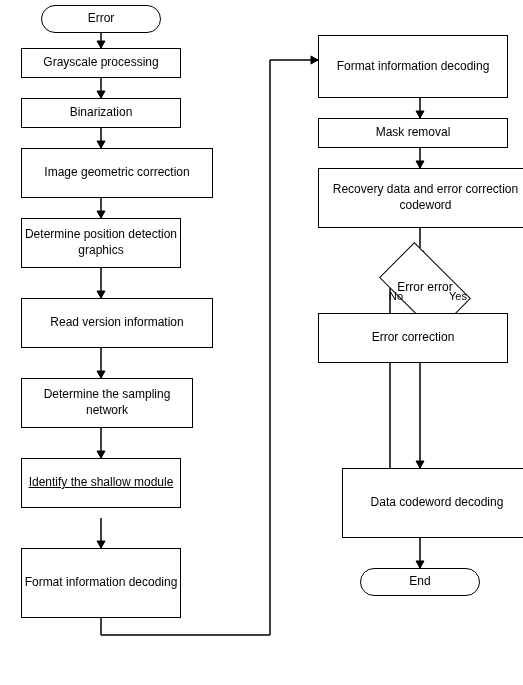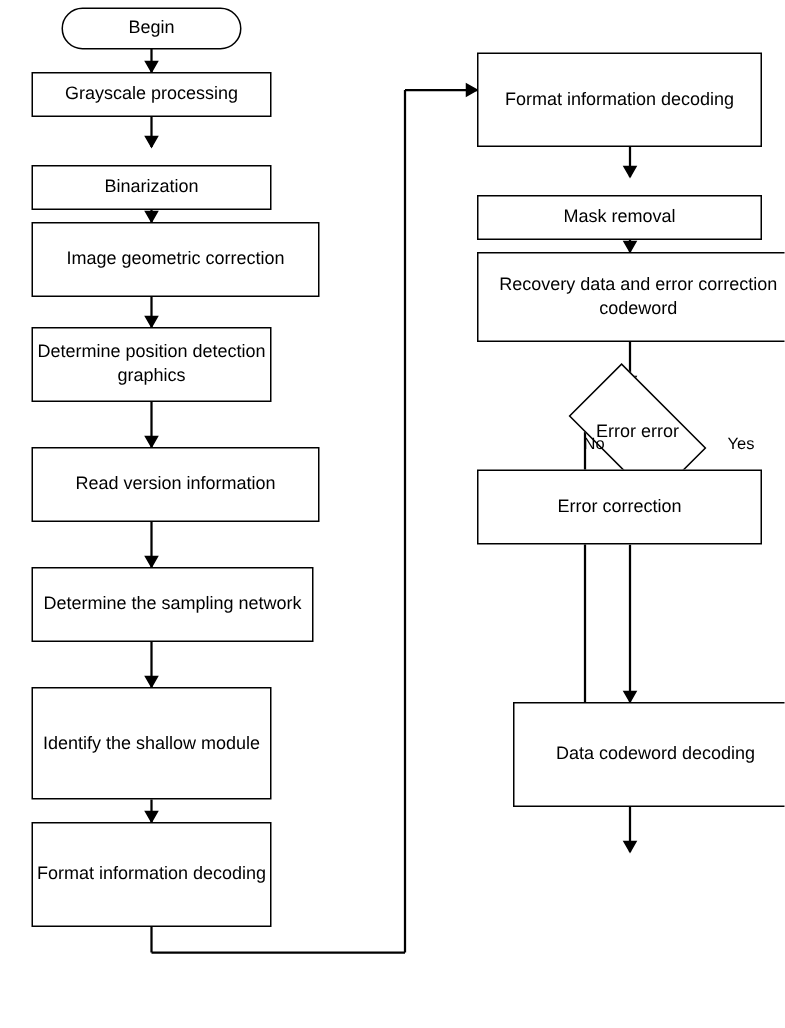--- a/index.html
+++ b/index.html
@@ -132,51 +132,52 @@
     <polygon points="420,503 413,499 413,507"></polygon>
 
     <line x1="420" y1="363" x2="420" y2="468"></line>
     <polygon points="420,468 416,461 424,461"></polygon>
 
     <line x1="420" y1="538" x2="420" y2="568"></line>
     <polygon points="420,568 416,561 424,561"></polygon>
 
   </svg>
 
-  <div class="shape rounded" style="left:41px; top:5px; width:120px; height:28px;">Begin</div>
+  <div class="shape rounded" style="left:41px; top:5px; width:120px; height:28px;">Error</div>
 
   <div class="shape rect" style="left:21px; top:48px; width:160px; height:30px;">Grayscale processing</div>
 
-  <div class="shape rect" style="left:21px; top:98px; width:160px; height:30px;margin-top:12px;">Binarization</div>
+  <div class="shape rect" style="left:21px; top:98px; width:160px; height:30px;">Binarization</div>
 
   <div class="shape rect" style="left:21px; top:148px; width:192px; height:50px;">Image geometric correction</div>
 
   <div class="shape rect" style="left:21px; top:218px; width:160px; height:50px;">Determine position detection graphics</div>
 
   <div class="shape rect" style="left:21px; top:298px; width:192px; height:50px;">Read version information</div>
 
-  <div class="shape rect" style="left:21px; top:378px; width:188px; height:50px;">Determine the sampling network</div>
+  <div class="shape rect" style="left:21px; top:378px; width:172px; height:50px;">Determine the sampling network</div>
 
-  <div class="shape rect" style="left:21px; top:458px; width:160px; height:75px;">Identify the shallow module</div>
+  <div class="shape rect" style="left:21px; top:458px; width:160px; height:50px;text-decoration:underline;">Identify the shallow module</div>
 
   <div class="shape rect" style="left:21px; top:548px; width:160px; height:70px;">Format information decoding</div>
 
   <div class="shape rect" style="left:318px; top:35px; width:190px; height:63px;">Format information decoding</div>
 
-  <div class="shape rect" style="left:318px; top:130px; width:190px; height:30px;">Mask removal</div>
+  <div class="shape rect" style="left:318px; top:118px; width:190px; height:30px;">Mask removal</div>
 
   <div class="shape rect" style="left:318px; top:168px; width:215px; height:60px;">Recovery data and error correction codeword</div>
 
   <div class="shape diamond" style="left:375px; top:255px; width:100px; height:65px;">
     <div class="diamond-inner"></div>
     <div class="diamond-label">Error error</div>
   </div>
 
   <div class="shape rect" style="left:318px; top:313px; width:190px; height:50px;">Error correction</div>
 
   <div class="shape rect" style="left:318px; top:468px; width:190px; height:70px;margin-left:24px;">Data codeword decoding</div>
 
+  <div class="shape rounded" style="left:360px; top:568px; width:120px; height:28px;">End</div>
 
-  <div class="arrow-label" style="left:449px; top:290px;margin-left:36px;">Yes</div>
+  <div class="arrow-label" style="left:449px; top:290px;">Yes</div>
 
   <div class="arrow-label" style="left:389px; top:290px;">No</div>
 
 </div>
 
 </body></html>

